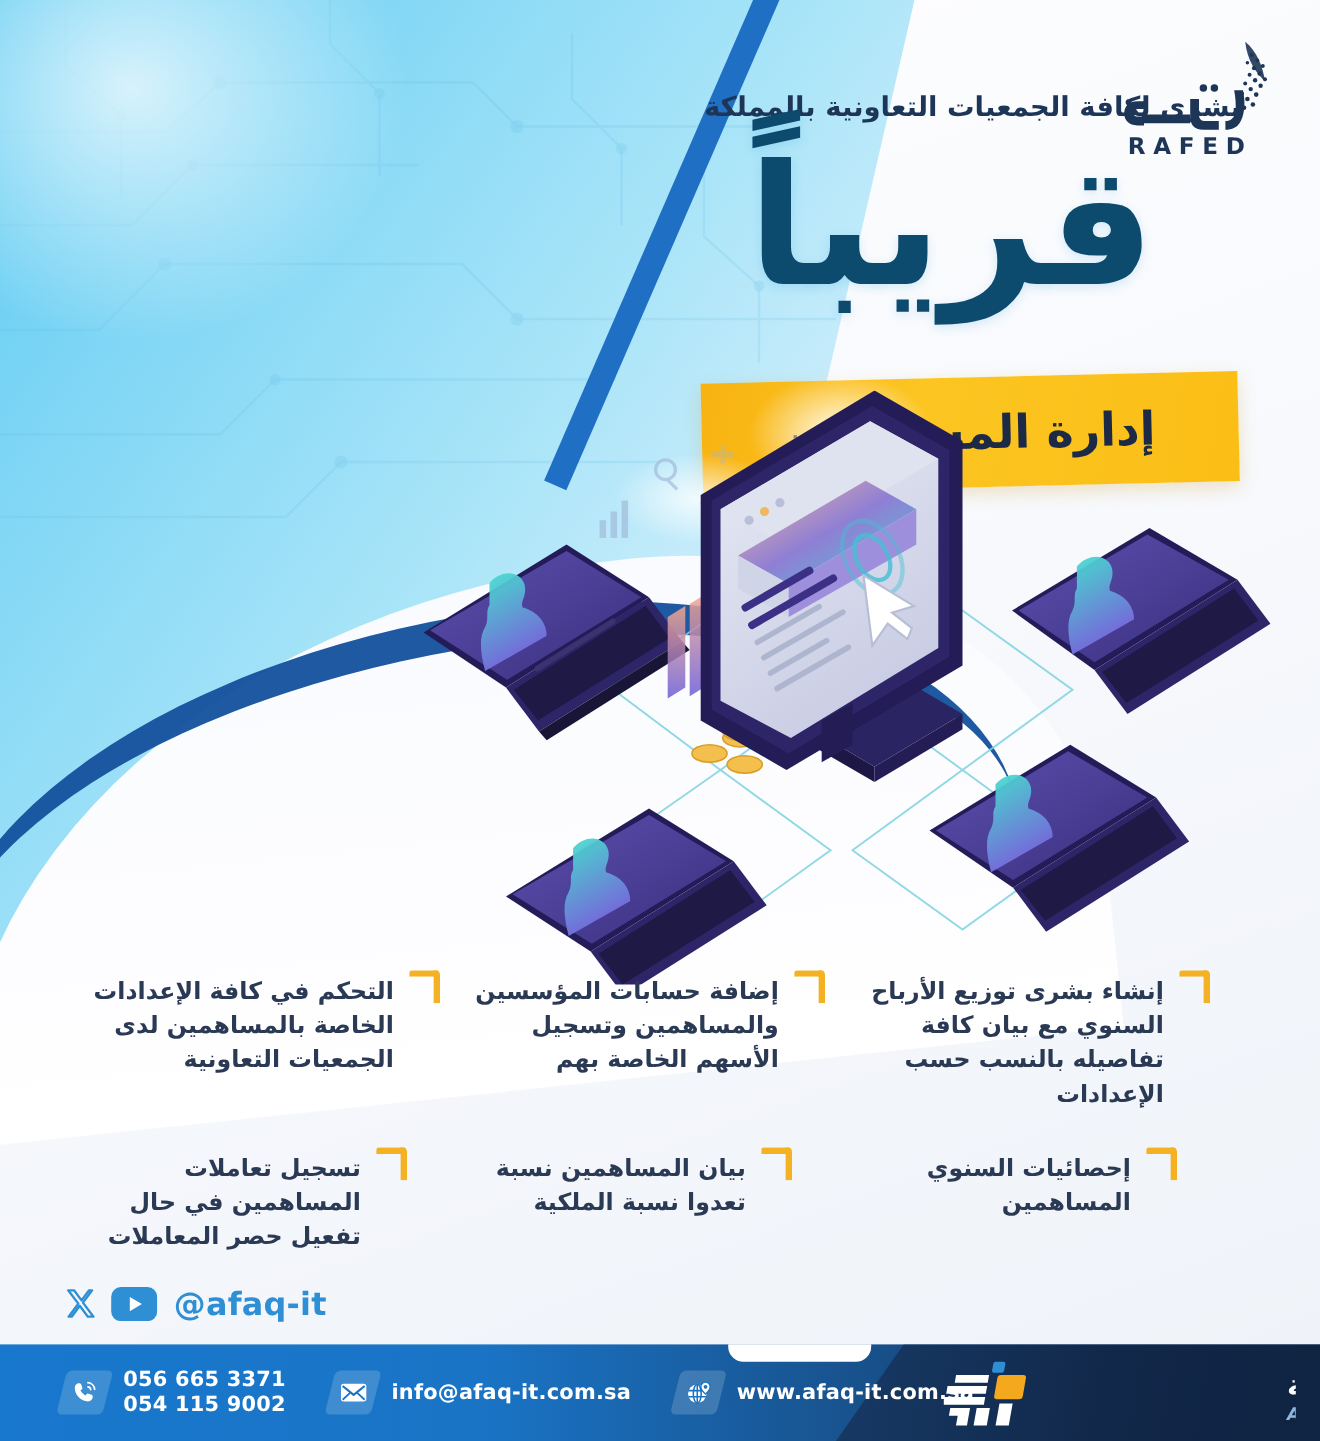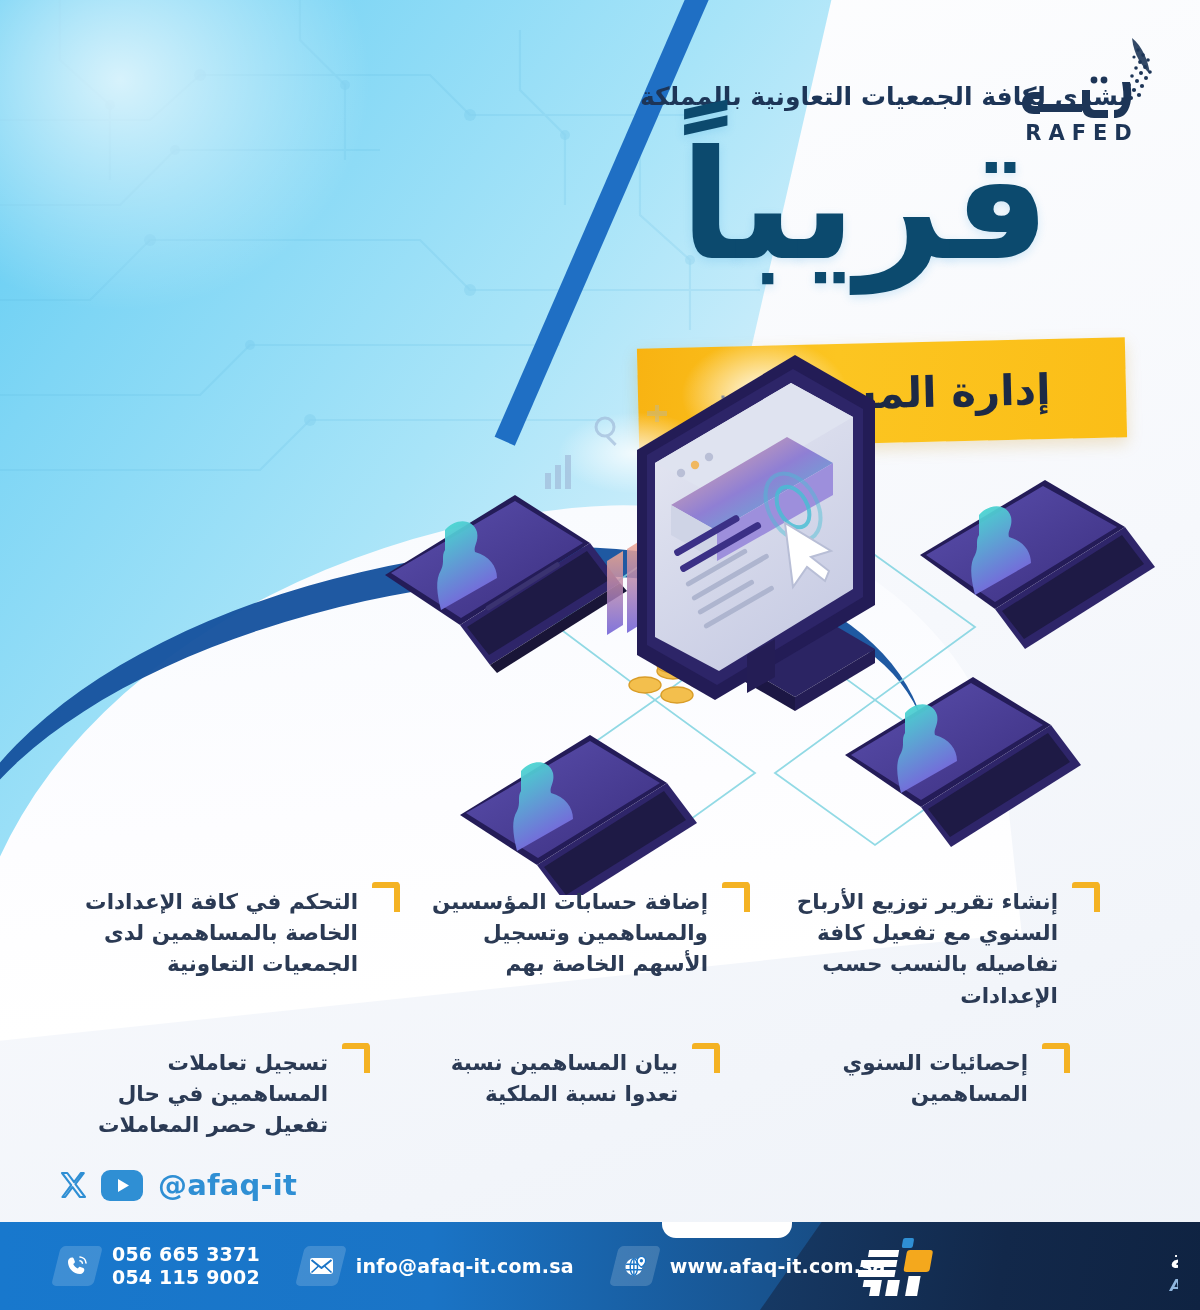--- a/index.html
+++ b/index.html
@@ -347,21 +347,21 @@
       <div class="fcell">
         <span class="bracket"></span>
         <div class="ftext">التحكم في كافة الإعدادات الخاصة بالمساهمين لدى الجمعيات التعاونية</div>
       </div>
       <div class="fcell">
         <span class="bracket"></span>
         <div class="ftext">إضافة حسابات المؤسسين والمساهمين وتسجيل الأسهم الخاصة بهم</div>
       </div>
       <div class="fcell">
         <span class="bracket"></span>
-        <div class="ftext">إنشاء تقرير توزيع الأرباح السنوي مع تفعيل كافة تفاصيله بالنسب حسب الإعدادات</div>
+        <div class="ftext">إنشاء بشرى توزيع الأرباح السنوي مع بيان كافة تفاصيله بالنسب حسب الإعدادات</div>
       </div>
     </div>
     <div class="frow frow2" style="margin-top:28px;padding-left:28px;">
       <div class="fcell">
         <span class="bracket"></span>
         <div class="ftext">تسجيل تعاملات المساهمين في حال تفعيل حصر المعاملات</div>
       </div>
       <div class="fcell">
         <span class="bracket"></span>
         <div class="ftext">بيان المساهمين نسبة تعدوا نسبة الملكية</div>

